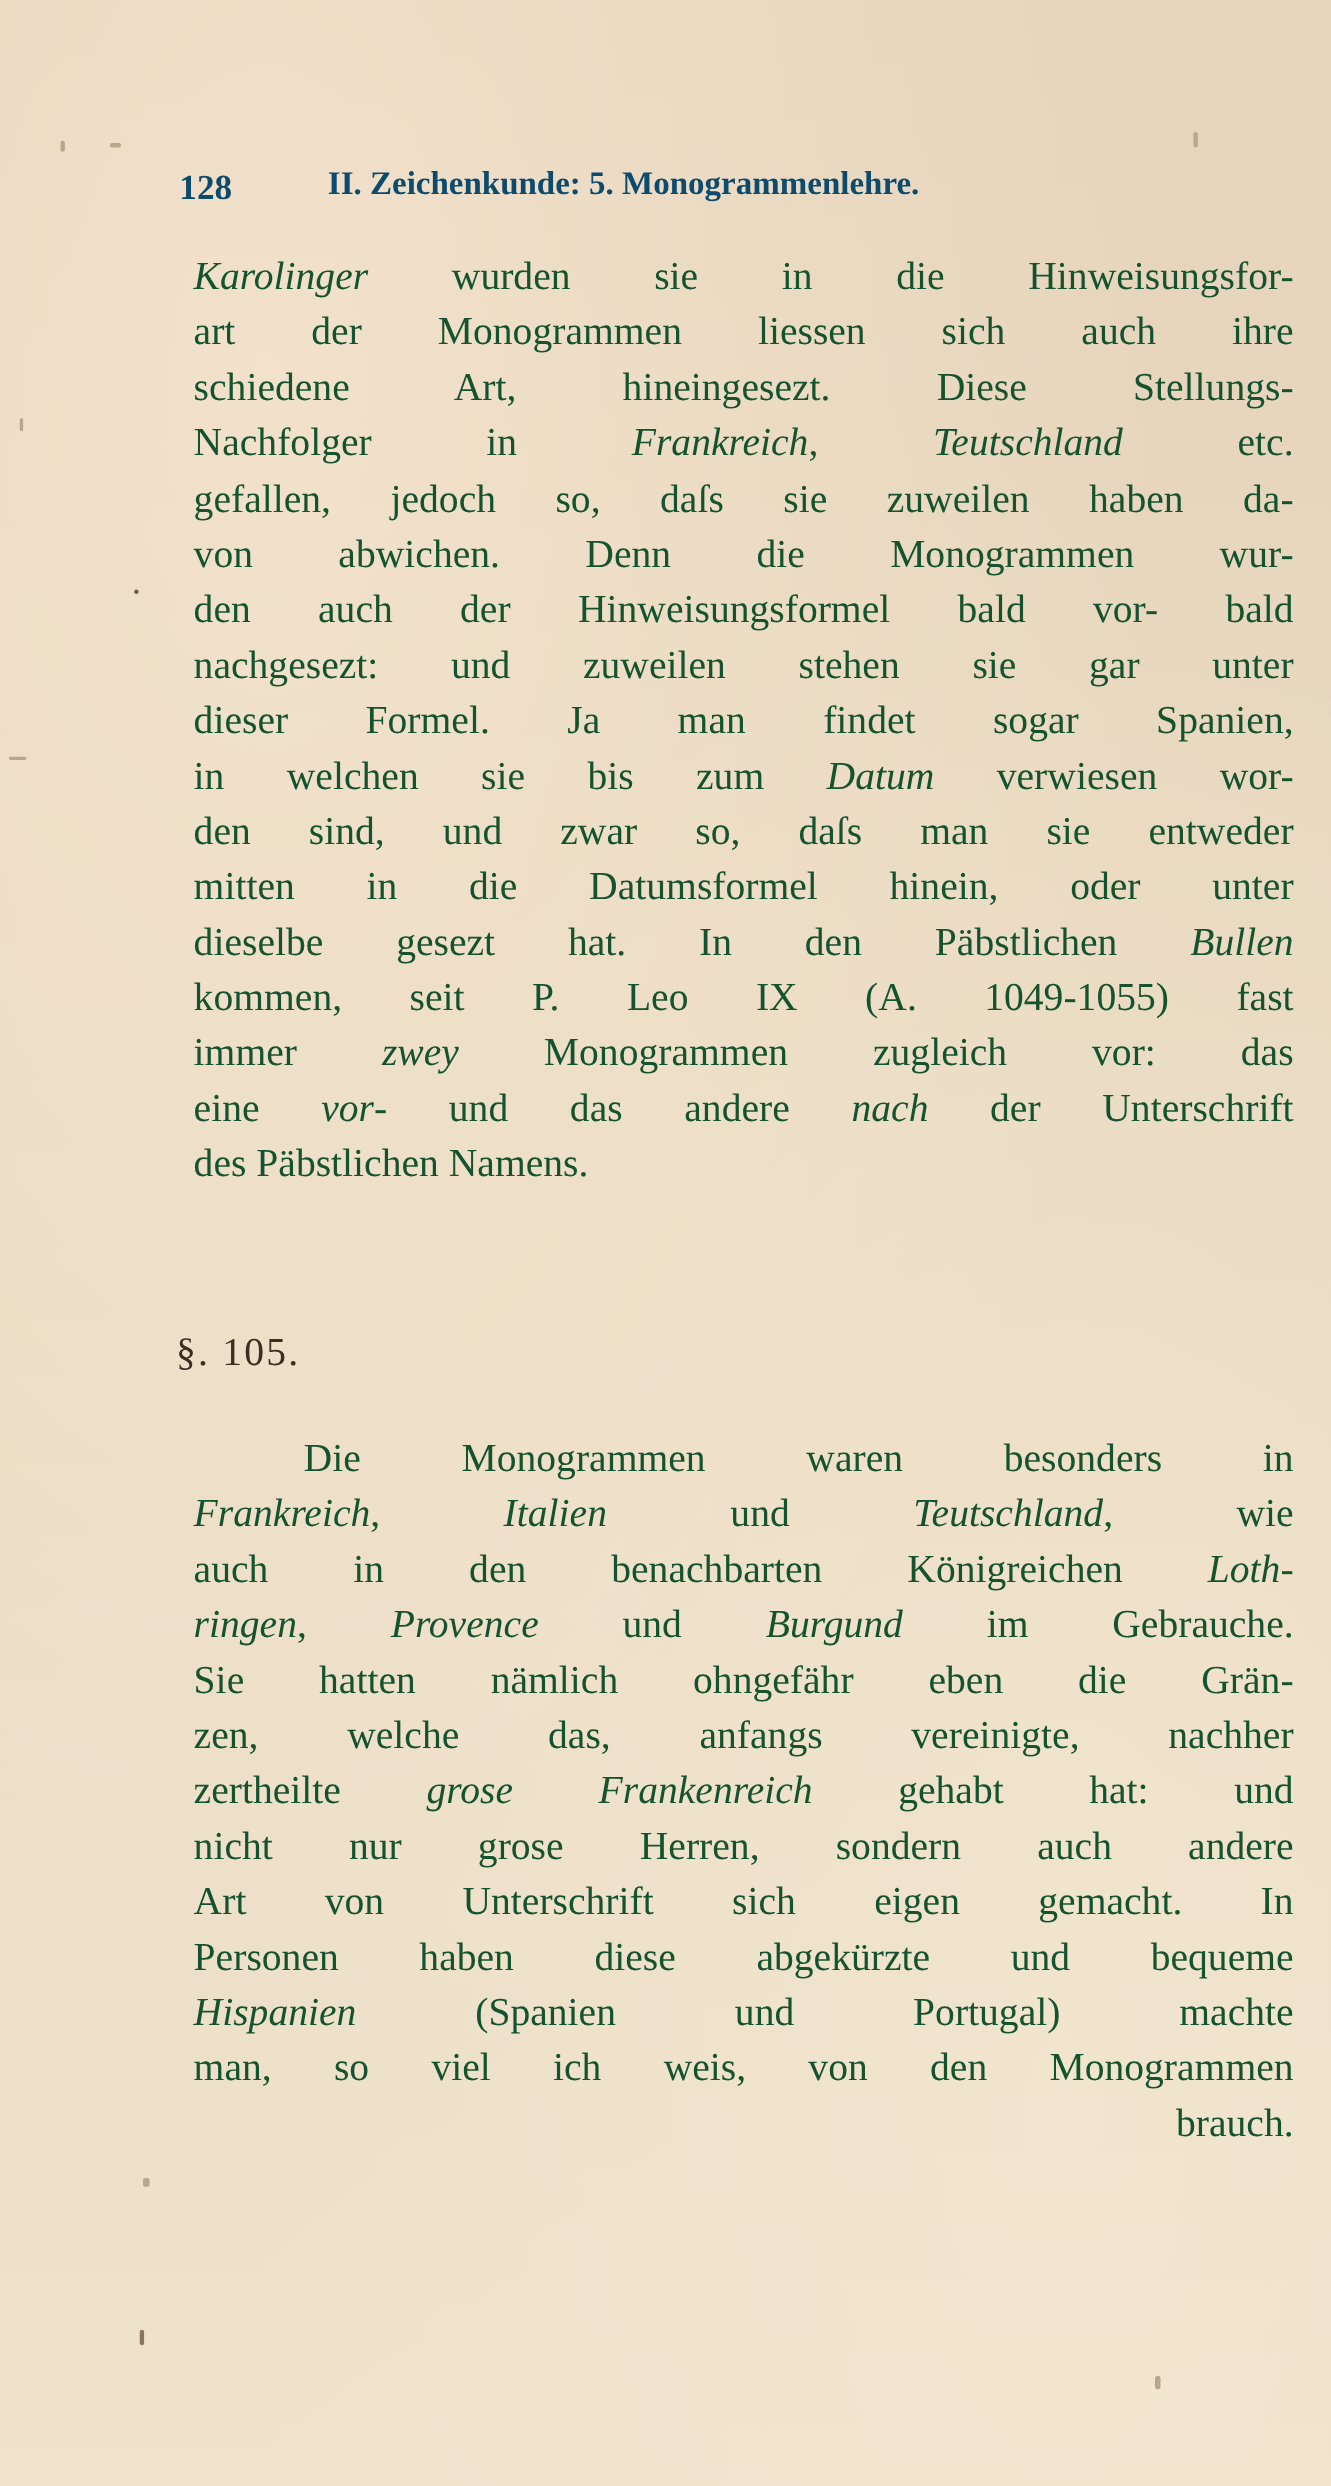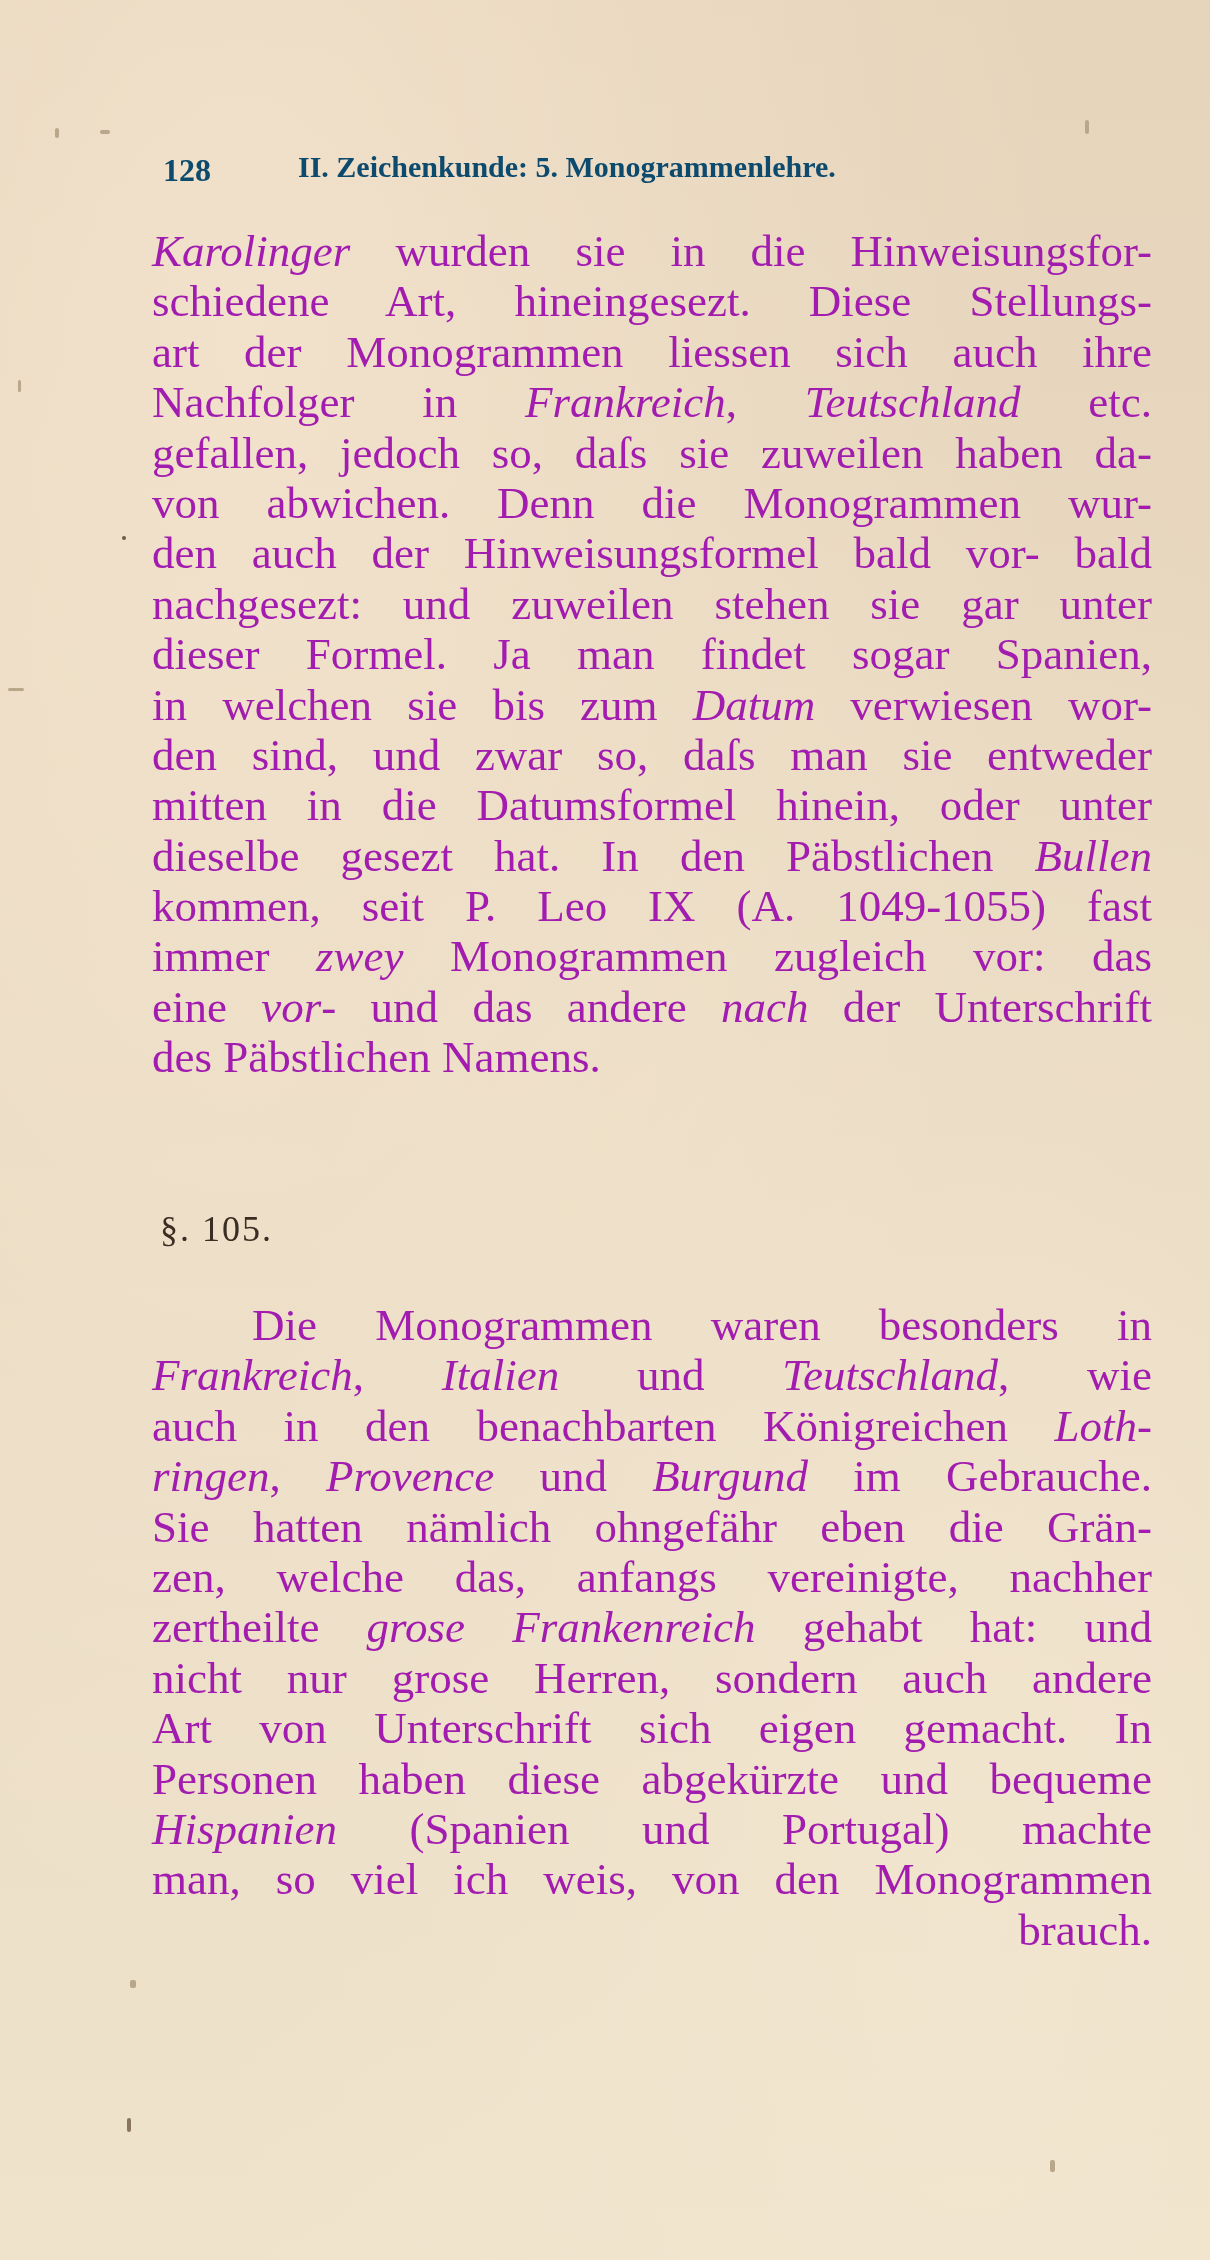--- a/index.html
+++ b/index.html
@@ -15,22 +15,22 @@
     position: relative;
   }
   .page { position: absolute; left: 0; top: 0; width: 1210px; height: 2260px; }
   .header {
     position: absolute; left: 158px; top: 140px; width: 900px; height: 60px;
     font-size: 30px; font-weight: bold; color: #0c4a6e; letter-spacing: 0px;
   }
   .header .pagenum { position: absolute; left: 5px; top: 12px; font-size: 32px; }
   .header .running { position: absolute; left: 140px; top: 10px; }
   .textblock {
-    position: absolute; left: 152px; width: 1000px;
-    font-size: 45px; line-height: 50.4px; color: #a21caf;
+    position: absolute; left: 176px; width: 1000px;
+    font-size: 36px; line-height: 50.4px; color: #14532d;
   }
   .line { display: block; height: 50.4px; white-space: nowrap; text-align: justify; text-align-last: justify; }
   .line.last { text-align-last: left; }
   .line.right { text-align-last: right; }
   .line.indent { padding-left: 100px; }
   i { font-style: italic; }
   .section {
     position: absolute; left: 160px; width: 1000px; top: 1208px;
     text-align: left; font-size: 36px; letter-spacing: 2px;
   }
@@ -40,22 +40,22 @@
 <body>
 
 <div class="page">
   <div class="header">
     <span class="pagenum">128</span>
     <span class="running">II. Zeichenkunde: 5. Monogrammenlehre.</span>
   </div>
 
   <div class="textblock" id="p1" style="top:226px;">
       <span class="line"><i>Karolinger</i><span> wurden sie in die Hinweisungsfor-</span></span>
+      <span class="line"><span>art der Monogrammen liessen sich auch ihre</span></span>
       <span class="line"><span>schiedene Art, hineingesezt. Diese Stellungs-</span></span>
-      <span class="line"><span>art der Monogrammen liessen sich auch ihre</span></span>
       <span class="line"><span>Nachfolger in </span><i>Frankreich</i><span>, </span><i>Teutschland</i><span> etc.</span></span>
       <span class="line"><span>gefallen, jedoch so, daſs sie zuweilen haben da-</span></span>
       <span class="line"><span>von abwichen. Denn die Monogrammen wur-</span></span>
       <span class="line"><span>den auch der Hinweisungsformel bald vor- bald</span></span>
       <span class="line"><span>nachgesezt: und zuweilen stehen sie gar unter</span></span>
       <span class="line"><span>dieser Formel. Ja man findet sogar Spanien,</span></span>
       <span class="line"><span>in welchen sie bis zum </span><i>Datum</i><span> verwiesen wor-</span></span>
       <span class="line"><span>den sind, und zwar so, daſs man sie entweder</span></span>
       <span class="line"><span>mitten in die Datumsformel hinein, oder unter</span></span>
       <span class="line"><span>dieselbe gesezt hat. In den Päbstlichen </span><i>Bullen</i></span>

